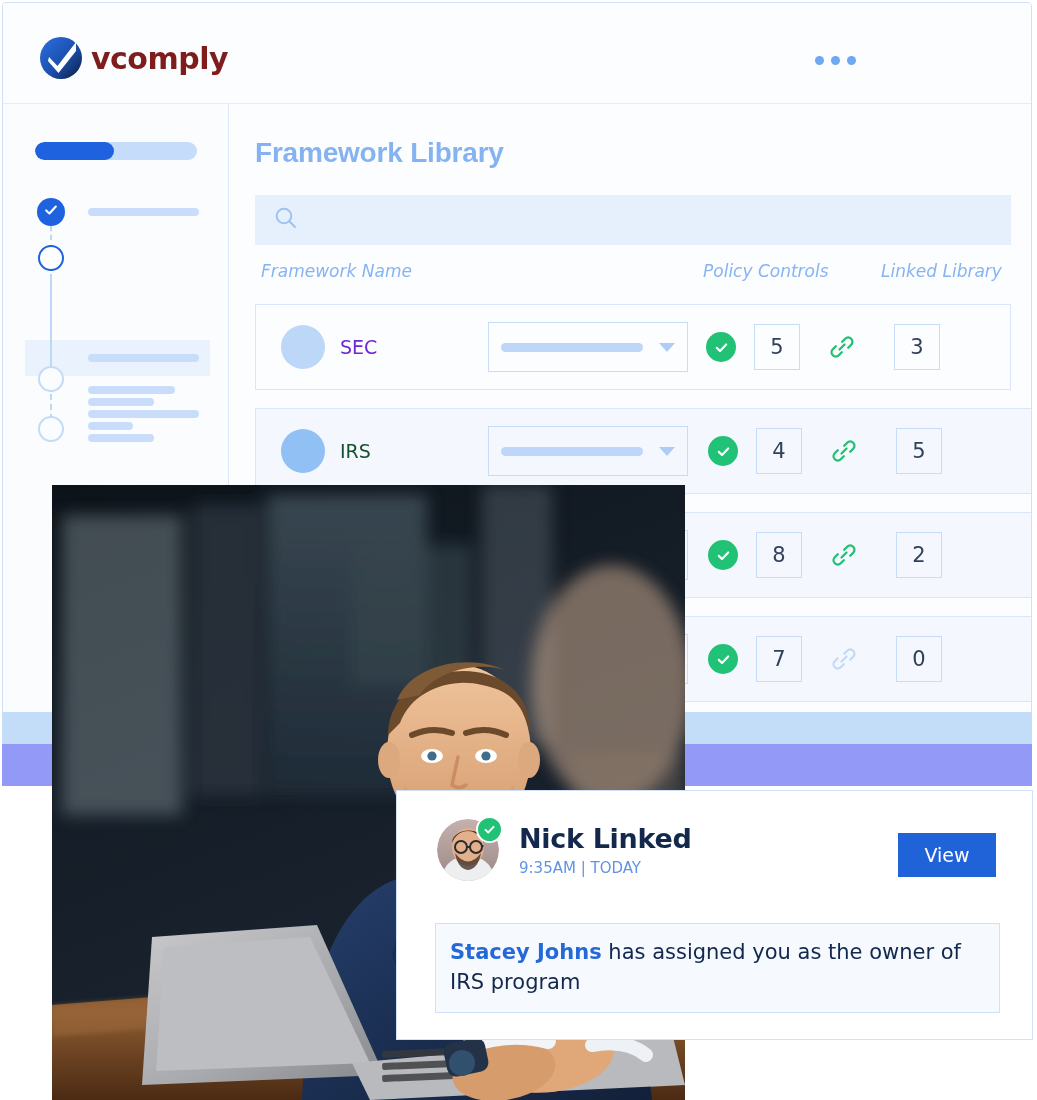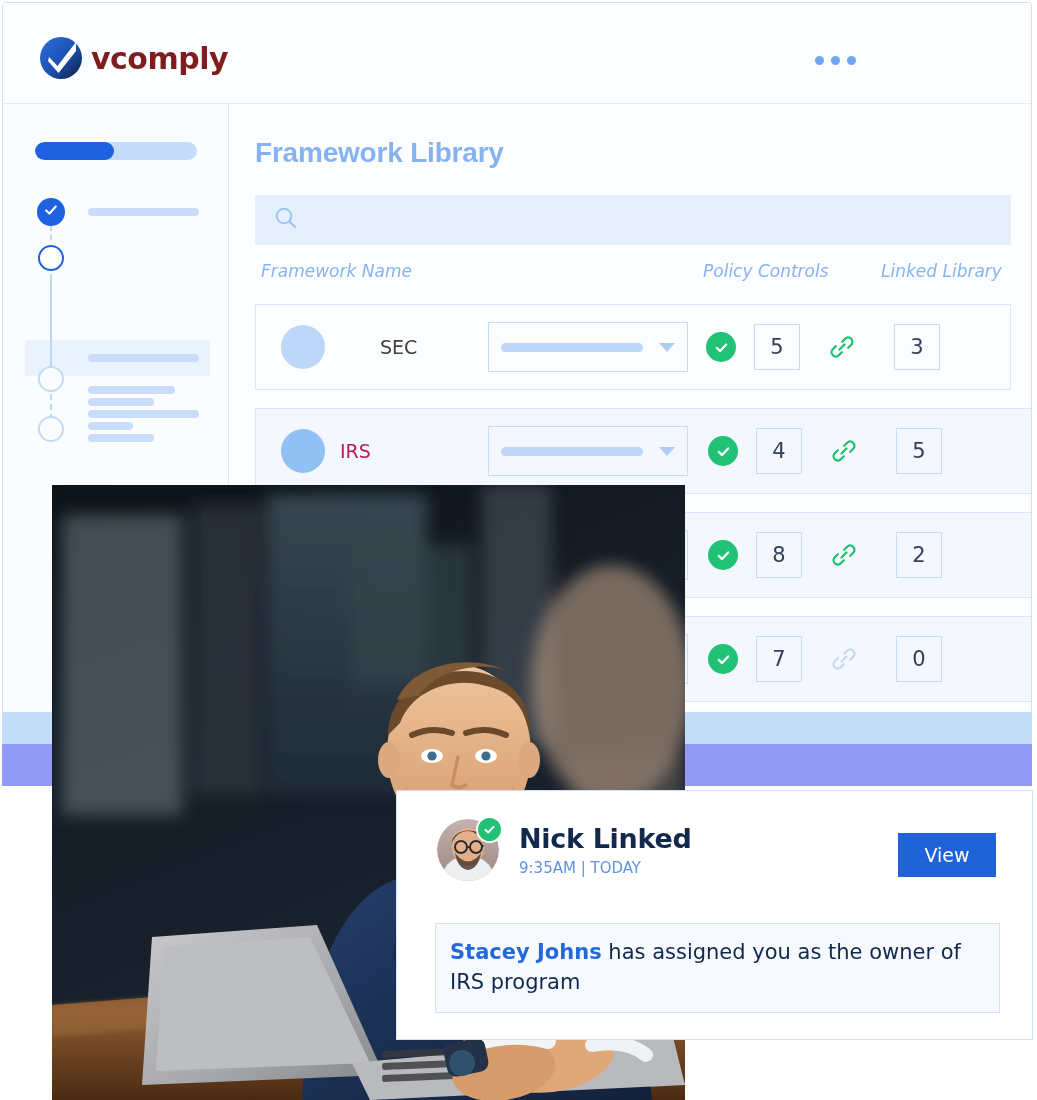--- a/index.html
+++ b/index.html
@@ -199,21 +199,21 @@
     <div id="col-heads">
       <span class="col-head" id="ch-name">Framework Name</span>
       <span class="col-head" id="ch-controls">Policy Controls</span>
       <span class="col-head" id="ch-policy">Linked Library</span>
     </div>
 
     <div id="rows">
 
       <div class="row">
         <span class="cell fw-avatar" style="background:#bcd7f7;"></span>
-        <span class="cell fw-name" style="color:#404040;margin-left:40px;">SEC</span>
+        <span class="cell fw-name" style="color:#6d28d9;">SEC</span>
         <span class="cell fw-select">
           <span class="ph"></span>
             <span class="caret"></span>
         </span>
         <span class="cell chk">
           <svg viewBox="0 0 16 16">
               <path d="M3 8.4 L6.4 11.7 L13 4.8" stroke="#fff" stroke-width="2.3" fill="none" stroke-linecap="round" stroke-linejoin="round"></path>
             </svg>
         </span>
         <span class="cell numbox num1">5</span>
@@ -224,21 +224,21 @@
                 <path d="M14.2 8.7 L17.2 5.7 a4.2 4.2 0 0 1 6 6 l-3 3"></path>
                 <path d="M13.8 19.3 L10.8 22.3 a4.2 4.2 0 0 1 -6 -6 l3 -3"></path>
               </g>
             </svg>
         </span>
         <span class="cell numbox num2">3</span>
       </div>
 
       <div class="row alt">
         <span class="cell fw-avatar" style="background:#90c0f4;"></span>
-        <span class="cell fw-name" style="color:#be185d;">IRS</span>
+        <span class="cell fw-name" style="color:#14532d;">IRS</span>
         <span class="cell fw-select">
           <span class="ph"></span>
             <span class="caret"></span>
         </span>
         <span class="cell chk">
           <svg viewBox="0 0 16 16">
               <path d="M3 8.4 L6.4 11.7 L13 4.8" stroke="#fff" stroke-width="2.3" fill="none" stroke-linecap="round" stroke-linejoin="round"></path>
             </svg>
         </span>
         <span class="cell numbox num1">4</span>

